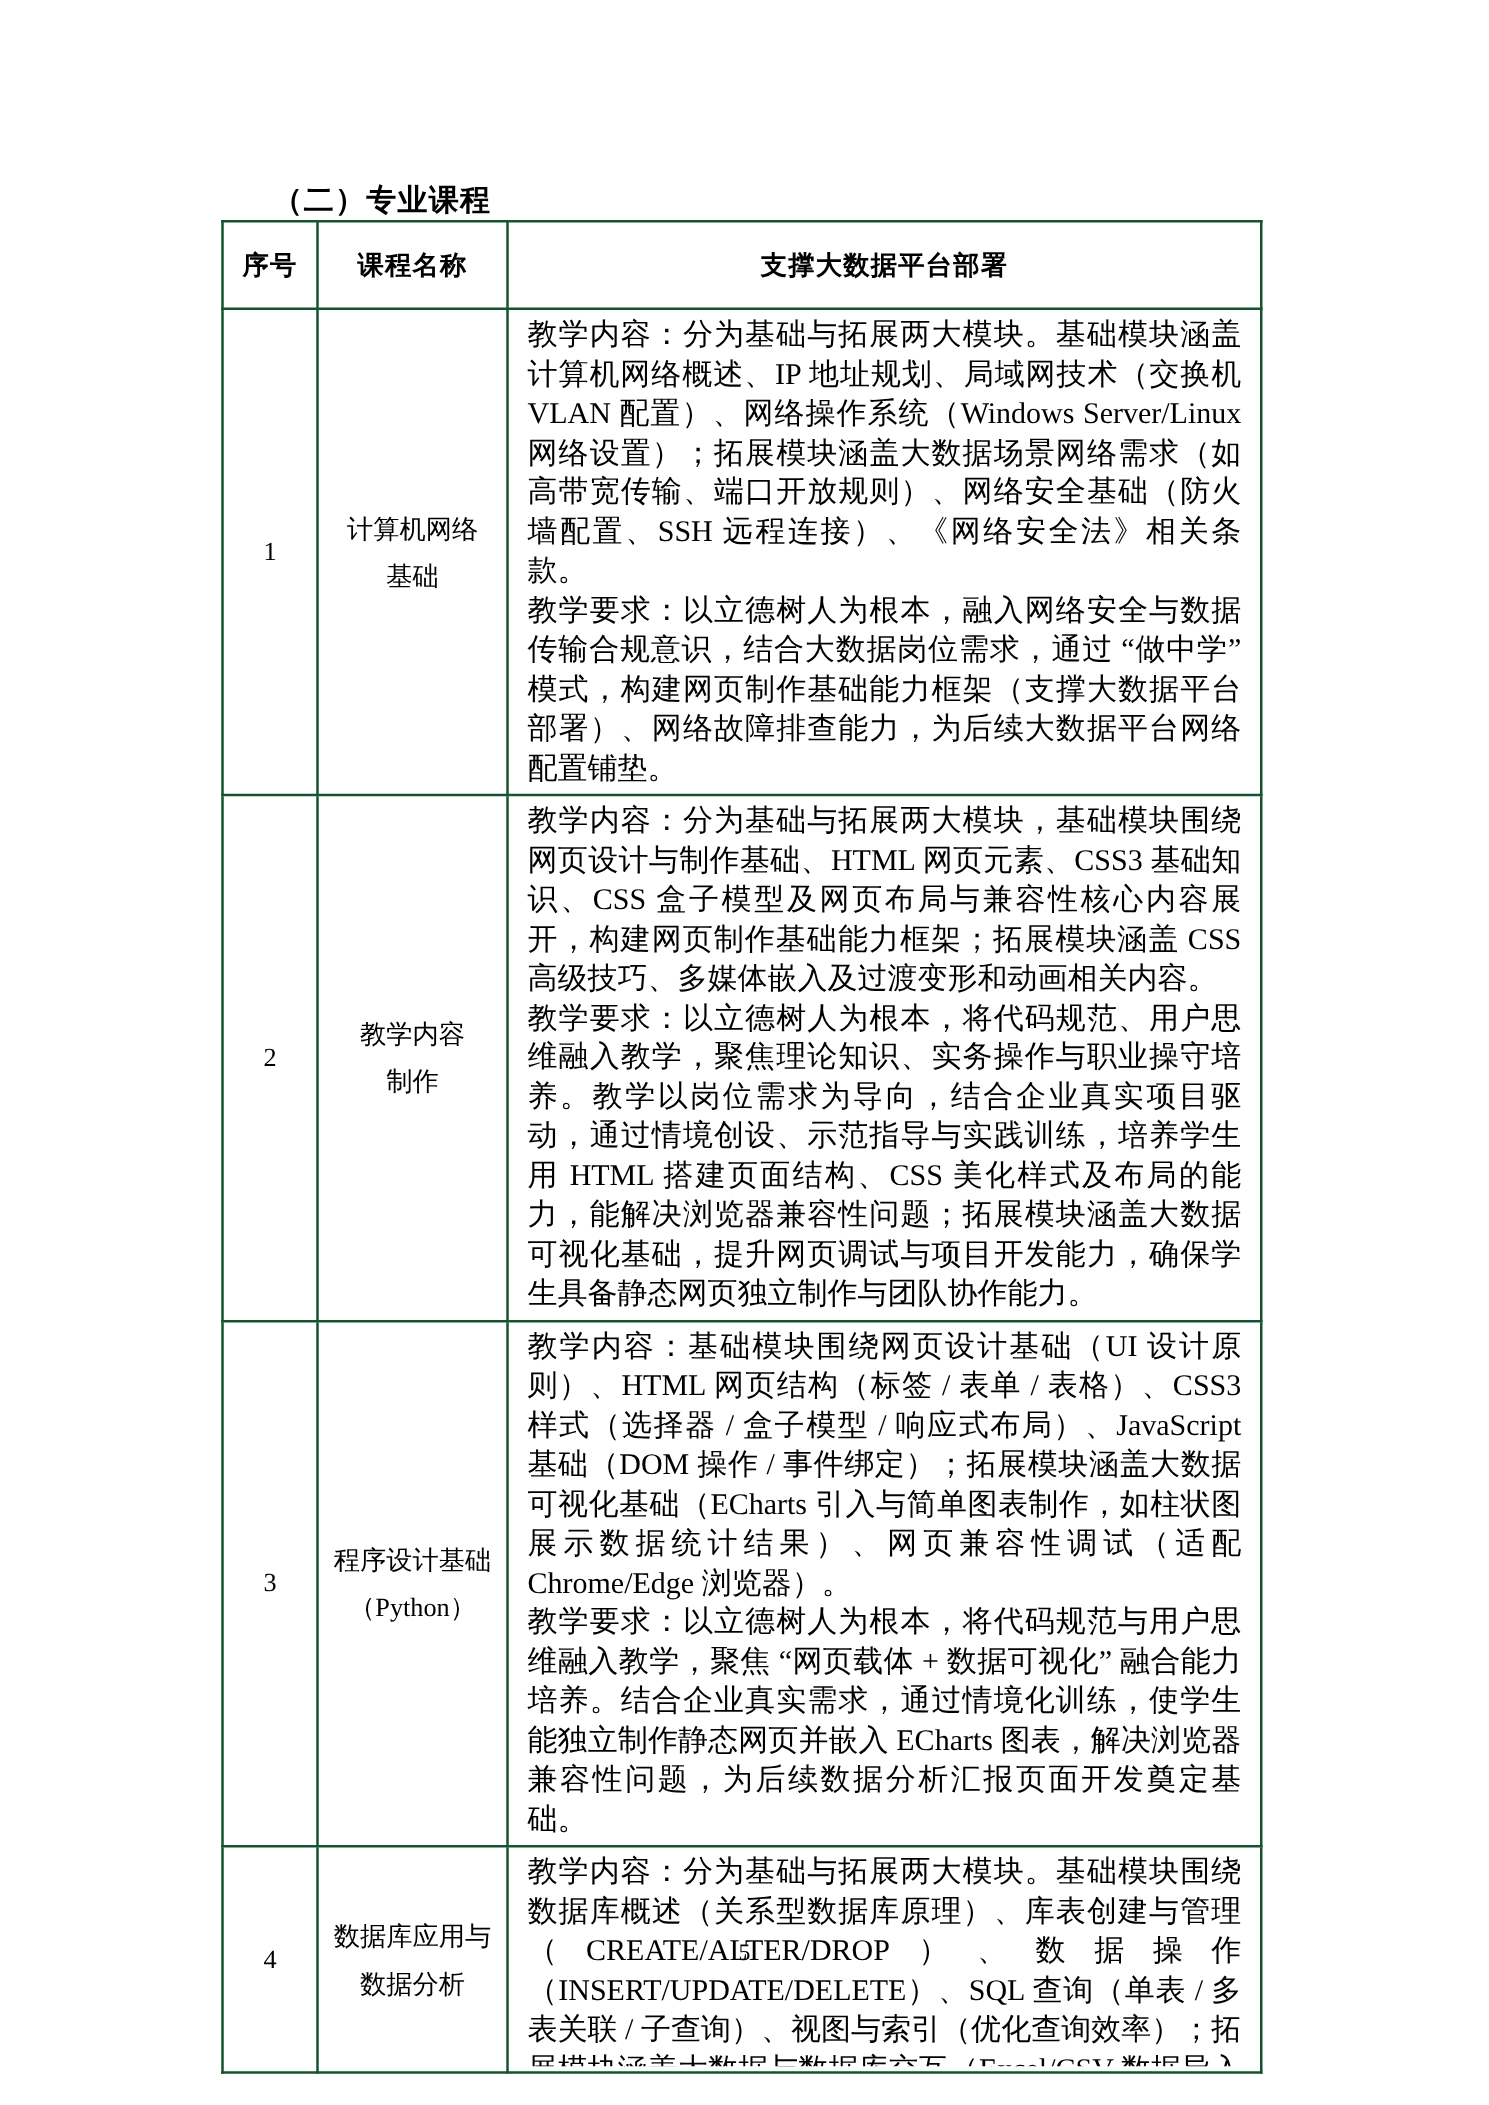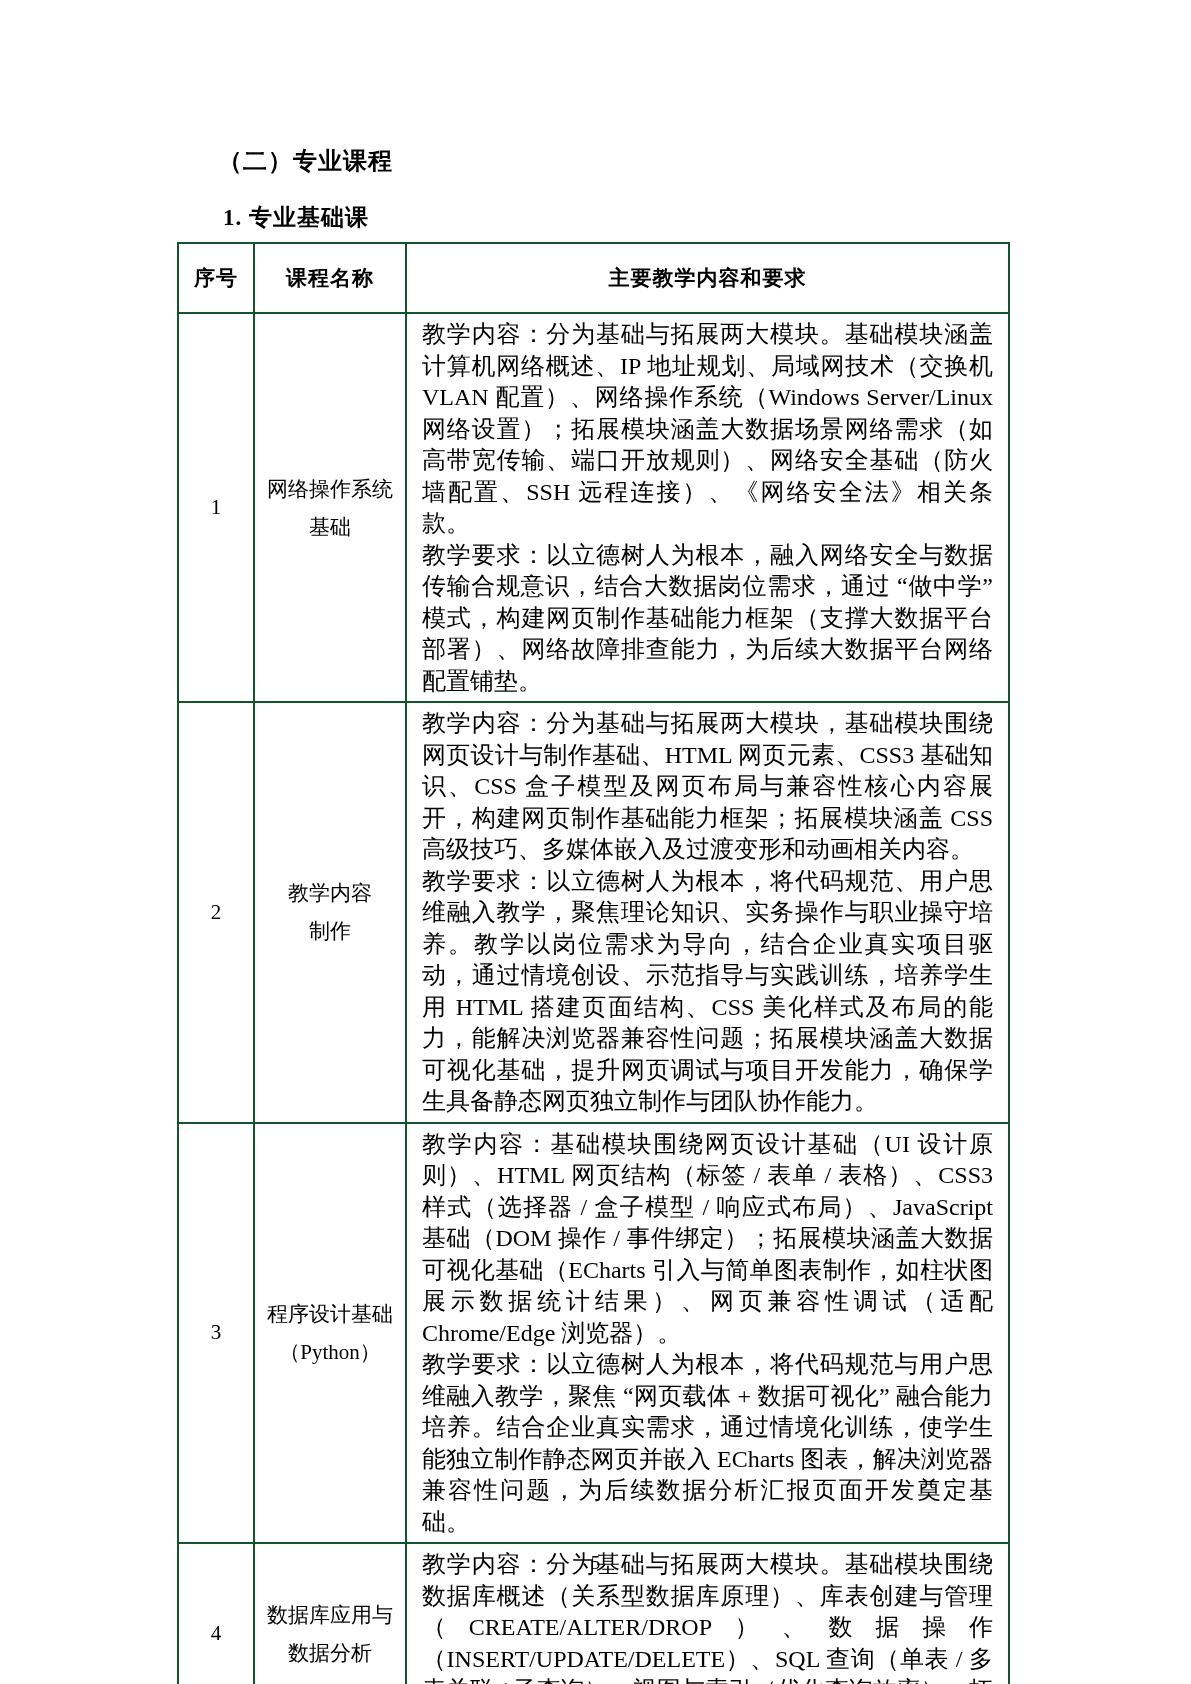--- a/index.html
+++ b/index.html
@@ -87,39 +87,38 @@
     text-align: center;
     font-size: 19px;
   }
 </style>
 </head>
 <body>
 
 <div class="page">
 
   <h2 class="heading1">（二）专业课程</h2>
-  <h3 class="heading2">1. 专业基础课</h3>
 
   <table class="course-table">
     <colgroup>
       <col class="col-num">
       <col class="col-name">
       <col class="col-desc">
     </colgroup>
     <thead>
       <tr>
         <th>序号</th>
         <th>课程名称</th>
-        <th>主要教学内容和要求</th>
+        <th>支撑大数据平台部署</th>
       </tr>
     </thead>
     <tbody>
       <tr class="row-1">
         <td class="num-cell">1</td>
-        <td class="name-cell">网络操作系统
+        <td class="name-cell">计算机网络
 基础</td>
         <td class="desc-cell">
           <p>教学内容：分为基础与拓展两大模块。基础模块涵盖计算机网络概述、IP 地址规划、局域网技术（交换机 VLAN 配置）、网络操作系统（Windows Server/Linux 网络设置）；拓展模块涵盖大数据场景网络需求（如高带宽传输、端口开放规则）、网络安全基础（防火墙配置、SSH 远程连接）、《网络安全法》相关条款。</p>
           <p>教学要求：以立德树人为根本，融入网络安全与数据传输合规意识，结合大数据岗位需求，通过 “做中学” 模式，构建网页制作基础能力框架（支撑大数据平台部署）、网络故障排查能力，为后续大数据平台网络配置铺垫。</p>
         </td>
       </tr>
       <tr class="row-2">
         <td class="num-cell">2</td>
         <td class="name-cell">教学内容
 制作</td>

